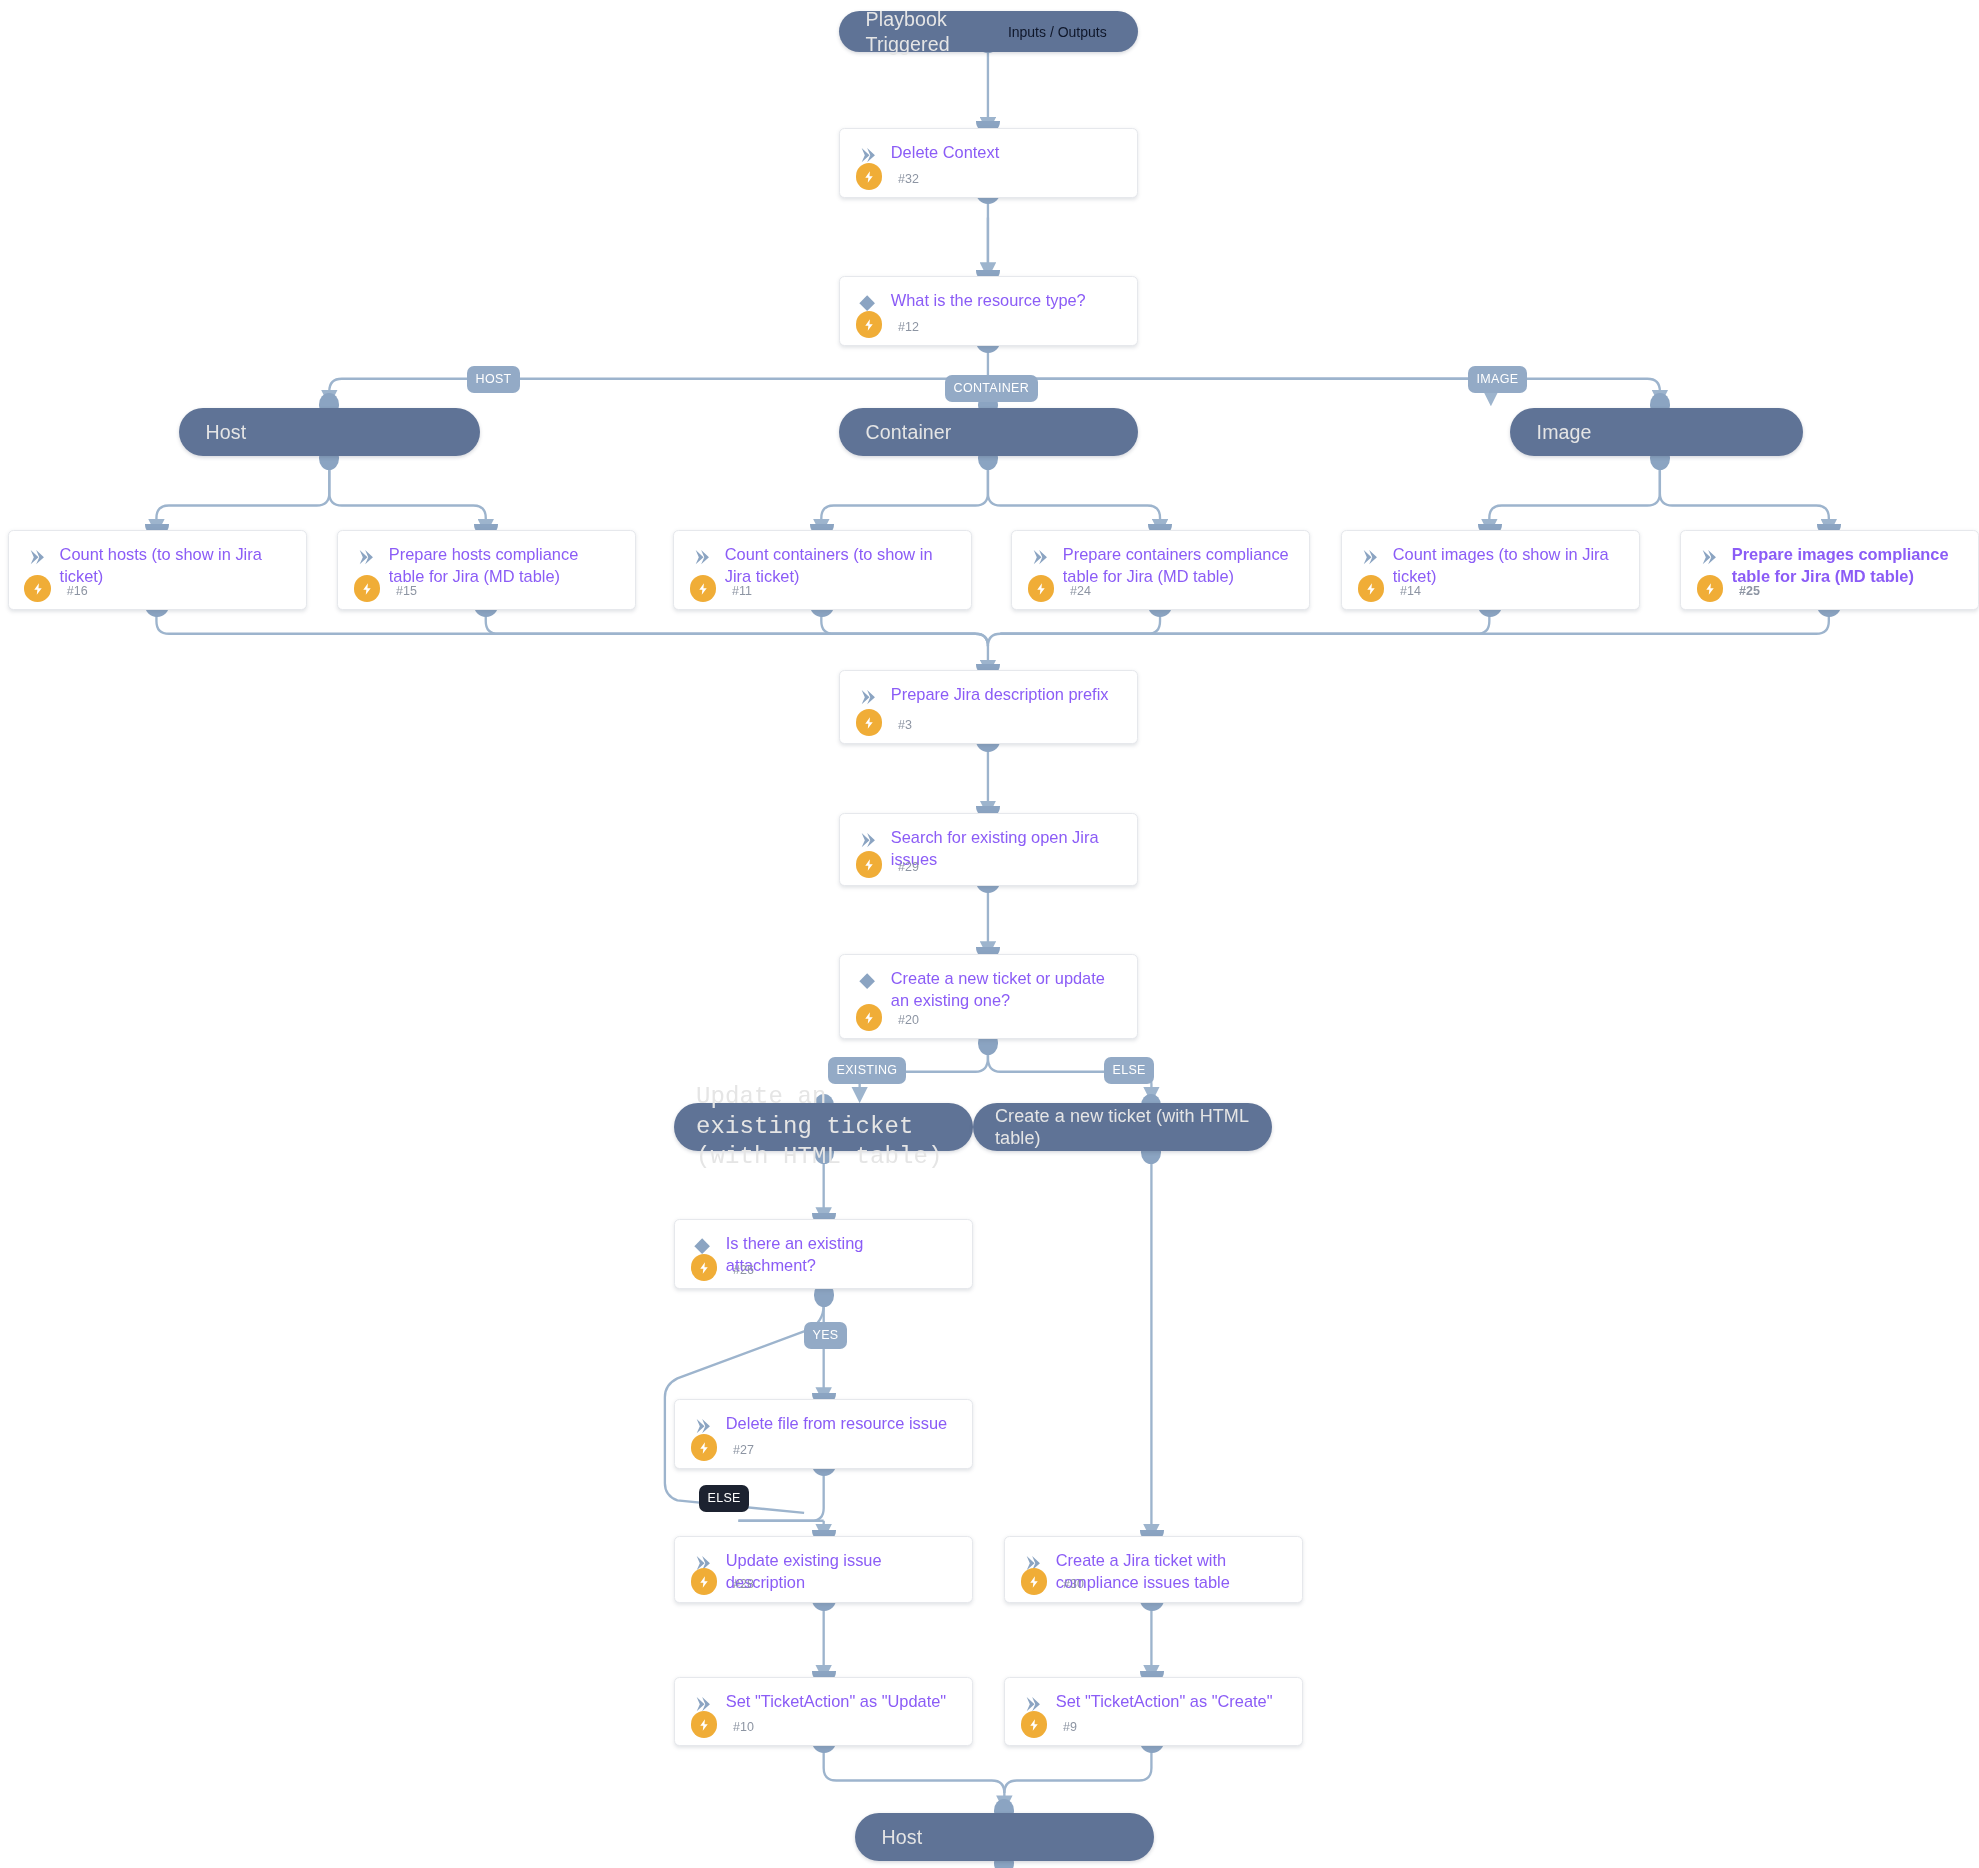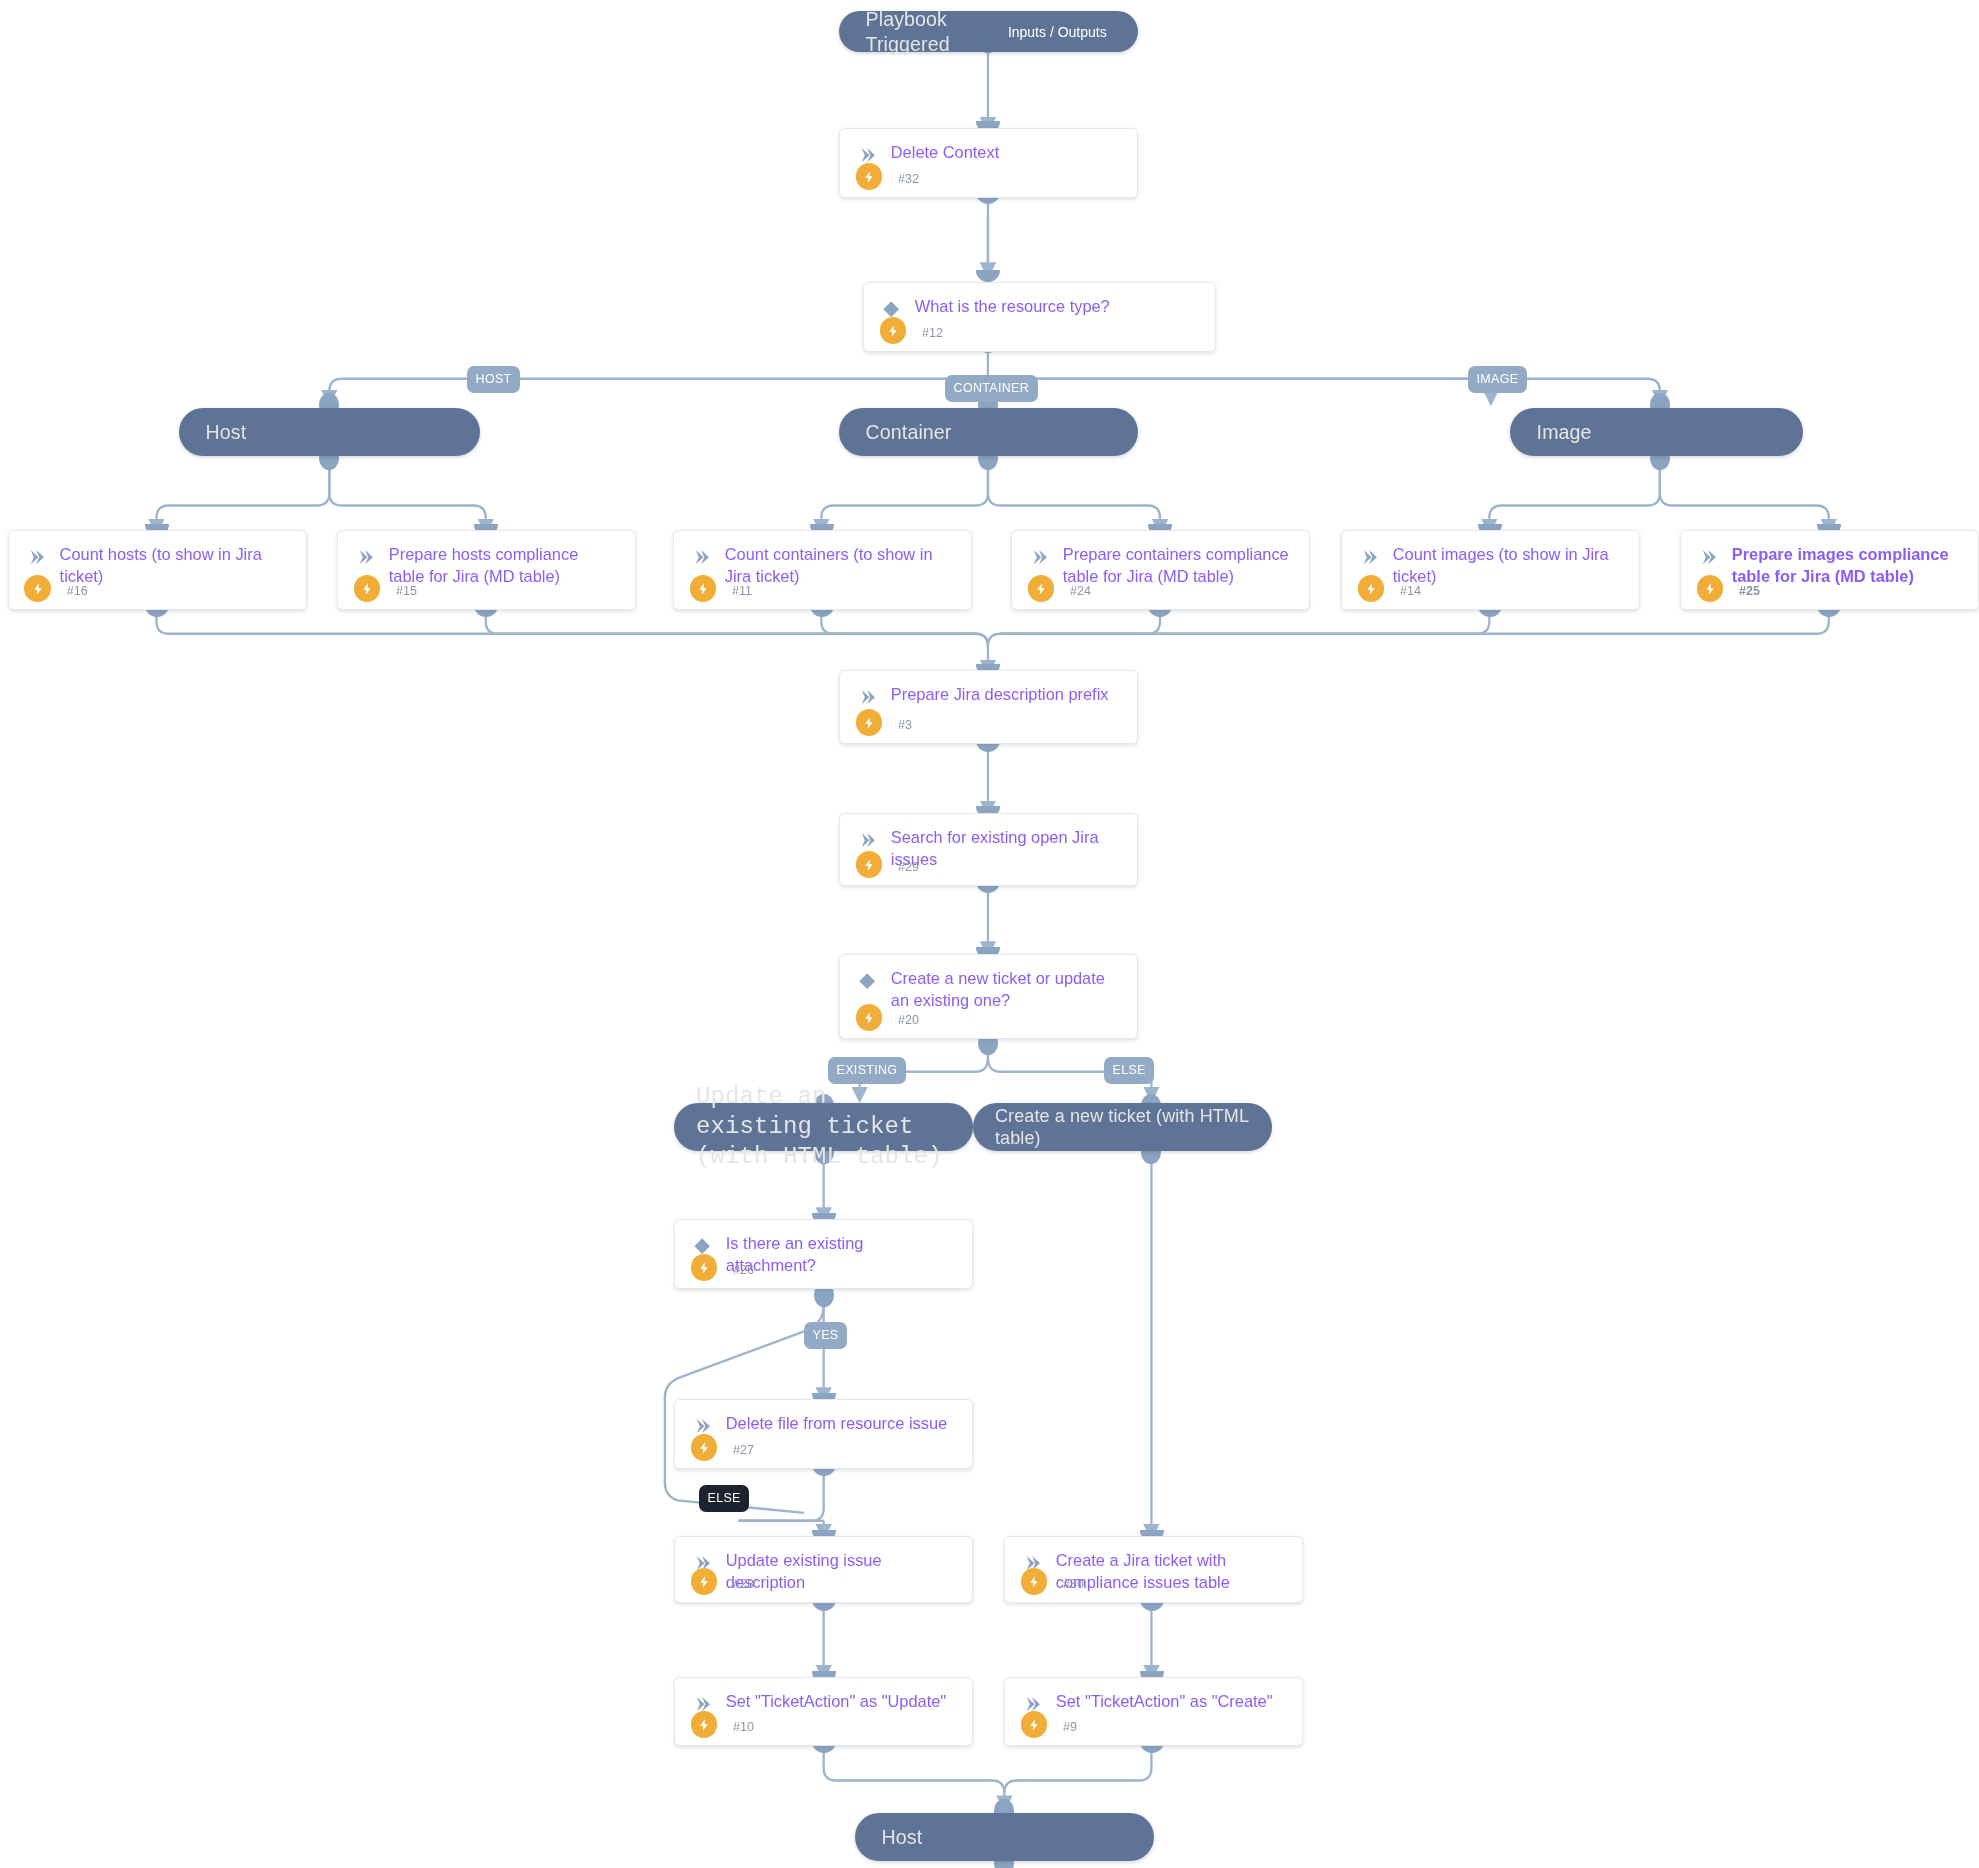--- a/index.html
+++ b/index.html
@@ -33,21 +33,21 @@
     padding:0 26.6px;
     z-index:6;
   }
   .pill .ptitle{
     color:#e5e5e5;
     font-size:19.6px;
     line-height:1.25;
     letter-spacing:0.1px;
   }
   .pill .pmeta{
-    color:#ffffff;
+    color:#0f172a;
     font-size:14px;
     margin-left:auto;
     padding-right:4.7px;
     white-space:nowrap;
   }
 
   
   .card{
     position:absolute;
     background:#ffffff;
@@ -217,21 +217,21 @@
     <span class="badge">
       <svg width="14" height="14" viewBox="0 0 18 18">
           <path d="M10.2 1.5 L4.2 10 L8.2 10 L7.4 16.5 L13.8 8 L9.6 8 Z" fill="#fff"></path>
         </svg>
     </span>
     <span class="cnum">#32</span>
   </div>
   <div class="anchor down" style="left:976px;top:192px;"></div>
 
   <div class="anchor down" style="left:976px;top:270px;"></div>
-  <div class="card" style="left:839px;top:282px;width:353px;height:70px;margin-left:24px;">
+  <div class="card" style="left:839px;top:276px;width:299px;height:70px;">
     <div class="crow">
       <span class="cicon">
         <svg width="20.3" height="20.3" viewBox="0 0 26 26">
             <path d="M13 3 L23 13 L13 23 L3 13 Z" fill="#8ba4c2"></path>
           </svg>
       </span>
       <span class="ctitle">What is the resource type?</span>
     </div>
     <span class="badge">
       <svg width="14" height="14" viewBox="0 0 18 18">

